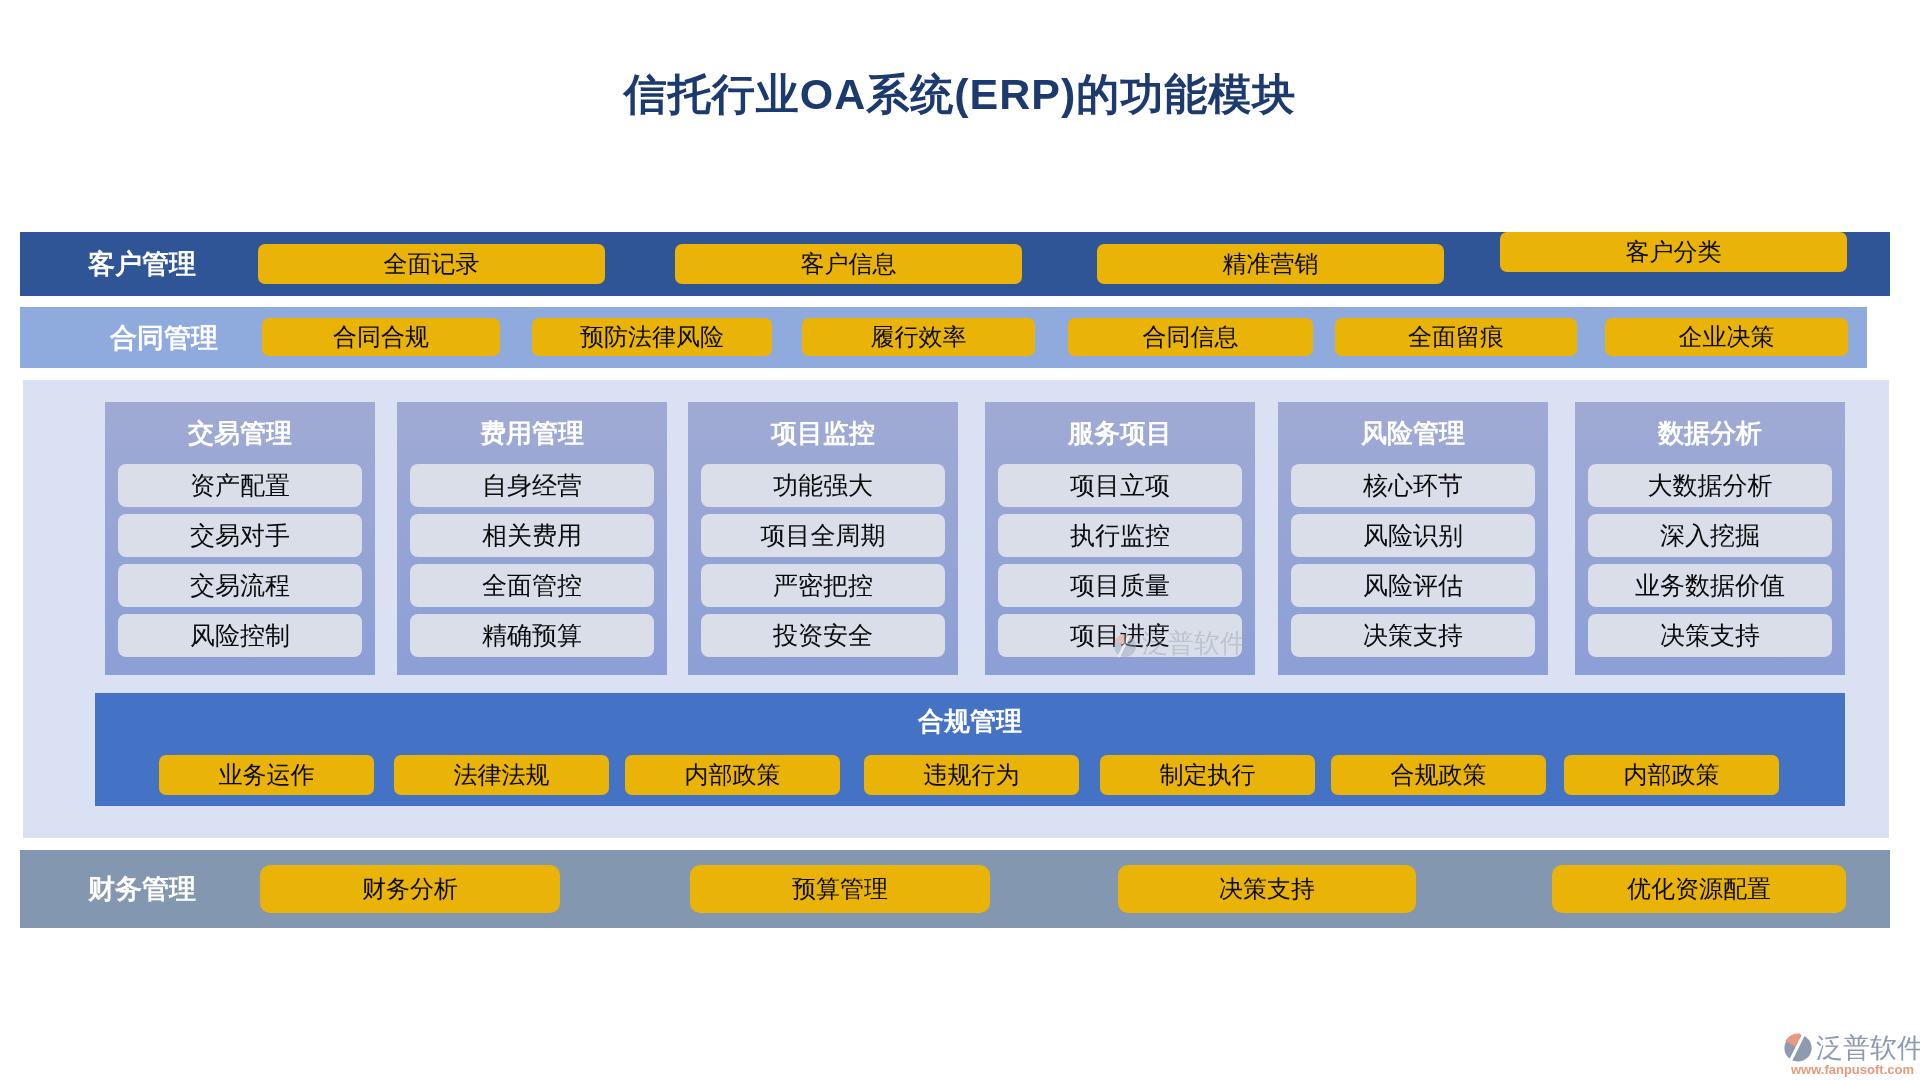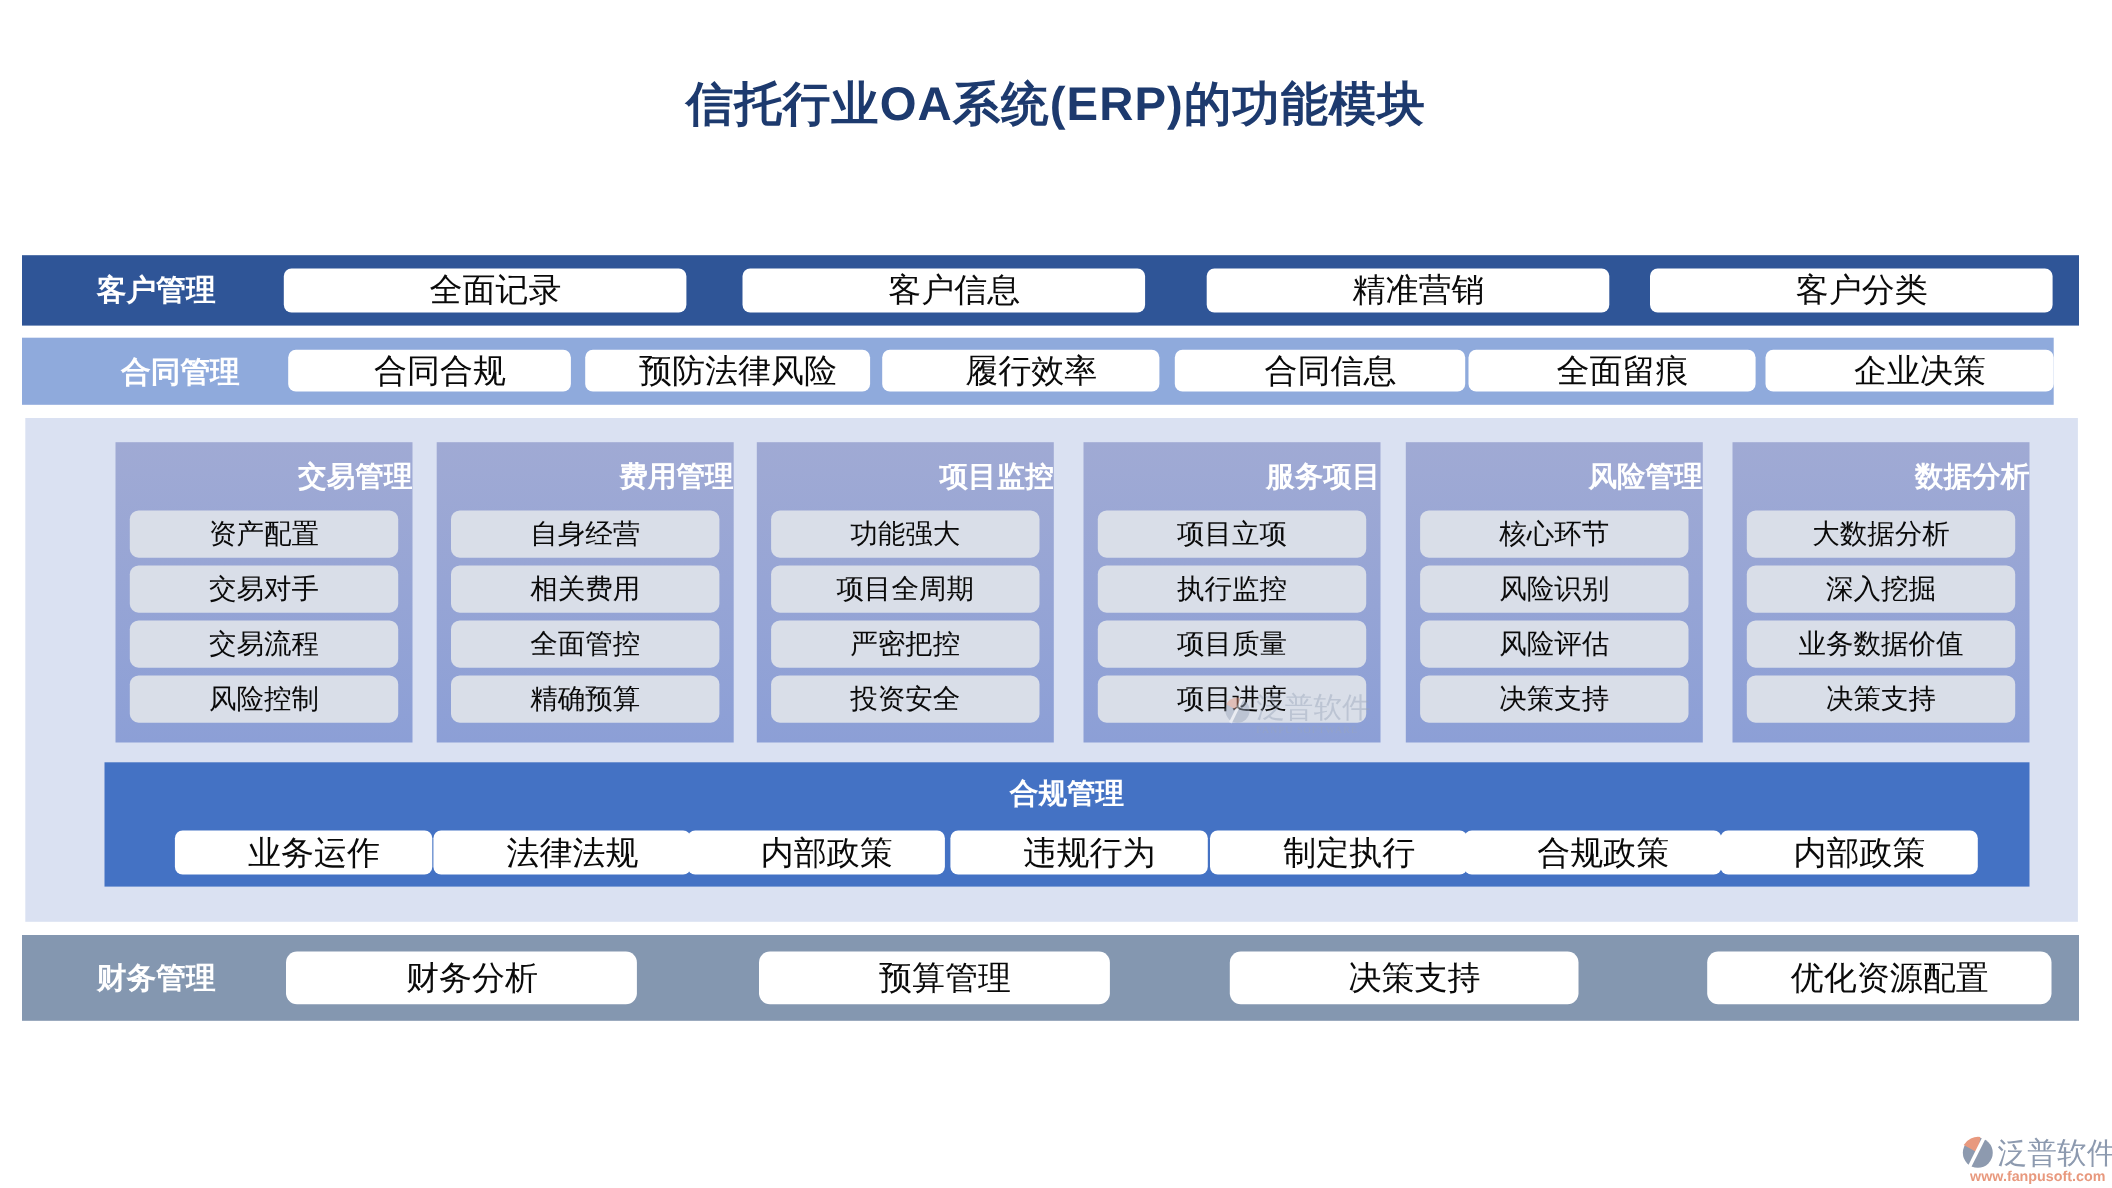--- a/index.html
+++ b/index.html
@@ -7,27 +7,27 @@
           font-family:"Liberation Serif","DejaVu Serif",serif;}
   .title{position:absolute;top:66px;left:0;width:100%;text-align:center;
          font-family:Liberation Sans, sans-serif;
          font-size:43px;font-weight:bold;color:#1d3a6e;letter-spacing:1px;}
   .band{position:absolute;}
   .band-customer{left:20px;top:232px;width:1870px;height:64px;background:#2F5597;}
   .band-contract{left:20px;top:307px;width:1847px;height:61px;background:#8FAADC;}
   .band-finance{left:20px;top:850px;width:1870px;height:78px;background:#8497B0;}
   .band-label{position:absolute;top:0;height:100%;display:flex;align-items:center;
               color:#ffffff;font-weight:bold;font-size:27px;}
-  .chip{position:absolute;background:#ffffff;border-radius:7px;display:flex;align-items:center;
-        justify-content:center;font-size:30px;color:#0a0a0a;white-space:nowrap;padding-left:19px;}
+  .chip{position:absolute;background:#eab308;border-radius:7px;display:flex;align-items:center;
+        justify-content:center;font-size:24px;color:#0a0a0a;white-space:nowrap;}
   .chip.tall{border-radius:10px;}
   .panel{position:absolute;left:23px;top:380px;width:1866px;height:458px;background:#DAE1F2;}
   .col{position:absolute;top:22px;width:270px;height:273px;
        background:linear-gradient(180deg,#a0aad4 0%,#8c9fd6 100%);}
-  .col-header{text-align:right;color:#ffffff;font-size:26px;font-weight:bold;padding:14px 0 13px;}
+  .col-header{text-align:center;color:#ffffff;font-size:26px;font-weight:bold;padding:14px 0 13px;}
   .col-item{width:244px;height:43px;margin:0 auto 7px;background:#d9dee8;border-radius:8px;
             display:flex;align-items:center;justify-content:center;font-size:25px;color:#0a0a0a;
             white-space:nowrap;}
   .compliance{position:absolute;left:72px;top:313px;width:1750px;height:113px;background:#4472C4;}
   .compliance-header{text-align:center;color:#ffffff;font-size:26px;font-weight:bold;padding-top:11px;}
   .watermark{position:absolute;left:1112px;top:630px;display:flex;align-items:flex-start;
              opacity:0.45;pointer-events:none;}
   .watermark .wm-text{margin-left:4px;display:flex;flex-direction:column;}
   .wm-name{font-size:26px;color:#9aa6ba;line-height:28px;}
   .wm-sub{font-size:9px;color:#9aa6ba;letter-spacing:1px;}
@@ -43,21 +43,21 @@
 
 <div id="canvas">
 
   <div class="title">信托行业OA系统(ERP)的功能模块</div>
 
   <div class="band band-customer">
     <div class="band-label" style="left:68px;">客户管理</div>
     <div class="chip" style="left:238px;top:12px;width:347px;height:40px;">全面记录</div>
     <div class="chip" style="left:655px;top:12px;width:347px;height:40px;">客户信息</div>
     <div class="chip" style="left:1077px;top:12px;width:347px;height:40px;">精准营销</div>
-    <div class="chip" style="left:1480px;top:12px;width:347px;height:40px;font-family:Liberation Mono, monospace;">客户分类</div>
+    <div class="chip" style="left:1480px;top:0;width:347px;height:40px;font-family:Liberation Mono, monospace;">客户分类</div>
   </div>
 
   <div class="band band-contract">
     <div class="band-label" style="left:90px;">合同管理</div>
     <div class="chip" style="left:242px;top:11px;width:238px;height:38px;">合同合规</div>
     <div class="chip" style="left:512px;top:11px;width:240px;height:38px;">预防法律风险</div>
     <div class="chip" style="left:782px;top:11px;width:233px;height:38px;">履行效率</div>
     <div class="chip" style="left:1048px;top:11px;width:245px;height:38px;">合同信息</div>
     <div class="chip" style="left:1315px;top:11px;width:242px;height:38px;">全面留痕</div>
     <div class="chip" style="left:1585px;top:11px;width:243px;height:38px;">企业决策</div>

